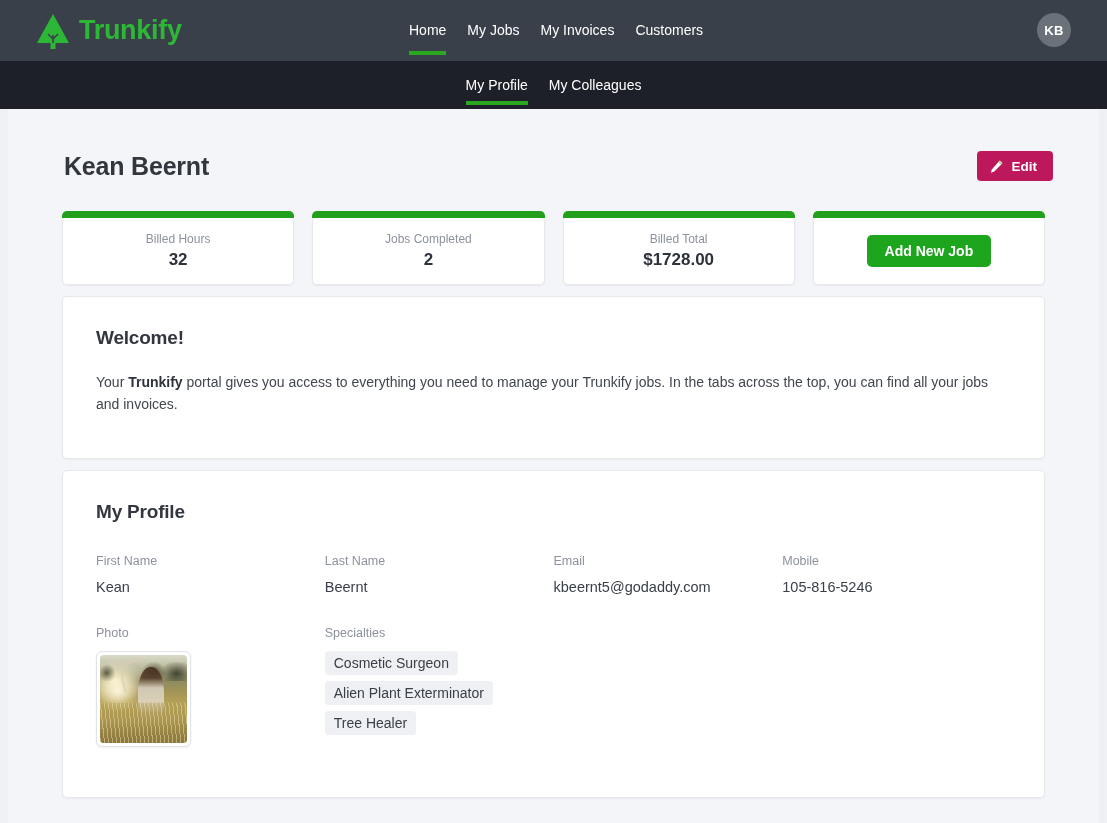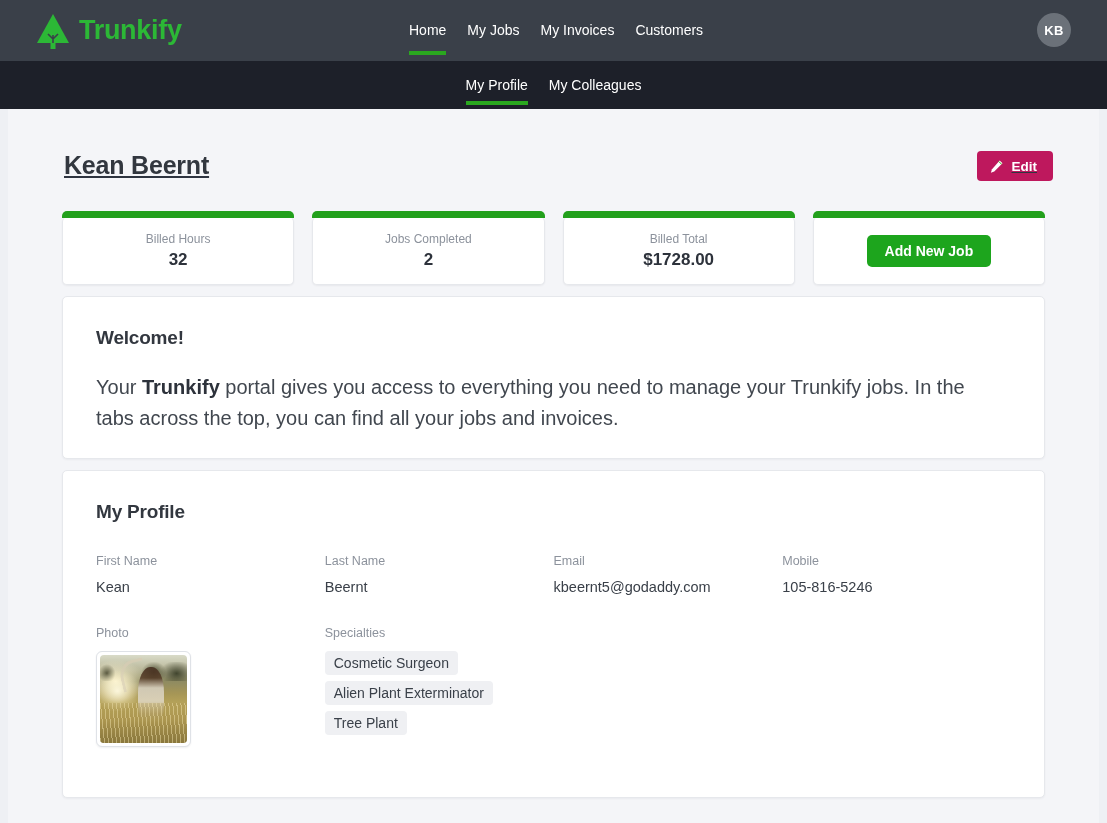--- a/index.html
+++ b/index.html
@@ -126,24 +126,23 @@
     left: 8px;
     top: 109px;
     width: 1091px;
     height: 714px;
     background: #f4f5f8;
     overflow: hidden;
   }
 
   .page-head {
     display: flex;
-    align-items: flex-start;
+    align-items: flex-end;
     justify-content: space-between;
     padding: 42px 46px 0 56px;
-    text-decoration: underline;
   }
 
   .page-title {
     font-size: 25px;
     font-weight: bold;
     color: #32373f;
     letter-spacing: -0.2px;
   }
 
   .btn-edit {
@@ -245,21 +244,21 @@
 
   .panel-title {
     font-size: 19px;
     font-weight: bold;
     color: #32373f;
     letter-spacing: -0.2px;
   }
 
   .welcome-body {
     margin-top: 23px;
-    font-size: 20px;
+    font-size: 14px;
     line-height: 1.57;
     color: #41474f;
     max-width: 895px;
   }
 
   .welcome-body b { font-weight: bold; color: #2d323b; }
 
   
   .field-grid {
     display: grid;
@@ -490,19 +489,19 @@
             <div class="grass"></div>
           </div>
         </div>
       </div>
 
       <div style="grid-column: span 3;">
         <div class="field-label">Specialties</div>
         <div class="chips">
           <span class="chip">Cosmetic Surgeon</span>
           <span class="chip">Alien Plant Exterminator</span>
-          <span class="chip">Tree Plant</span>
+          <span class="chip">Tree Healer</span>
         </div>
       </div>
     </div>
   </div>
 
 </div>
 
 </body></html>

